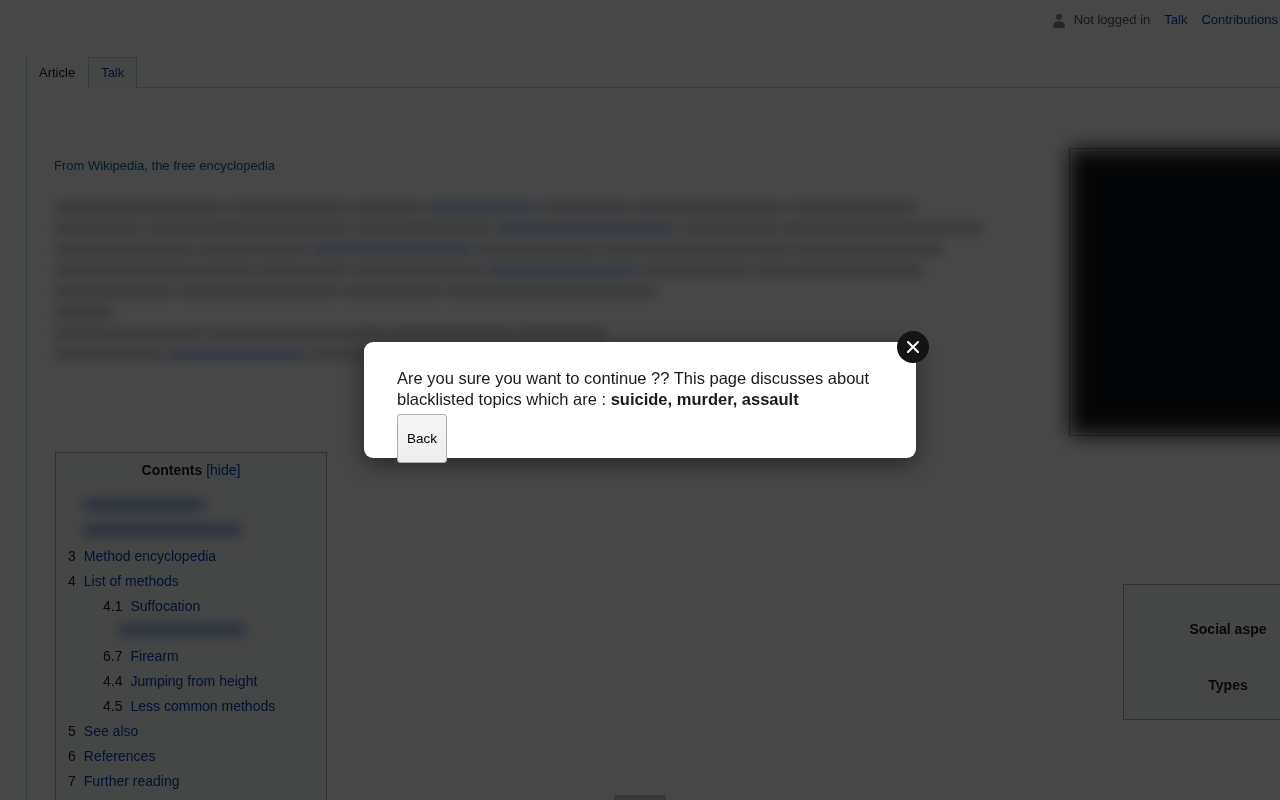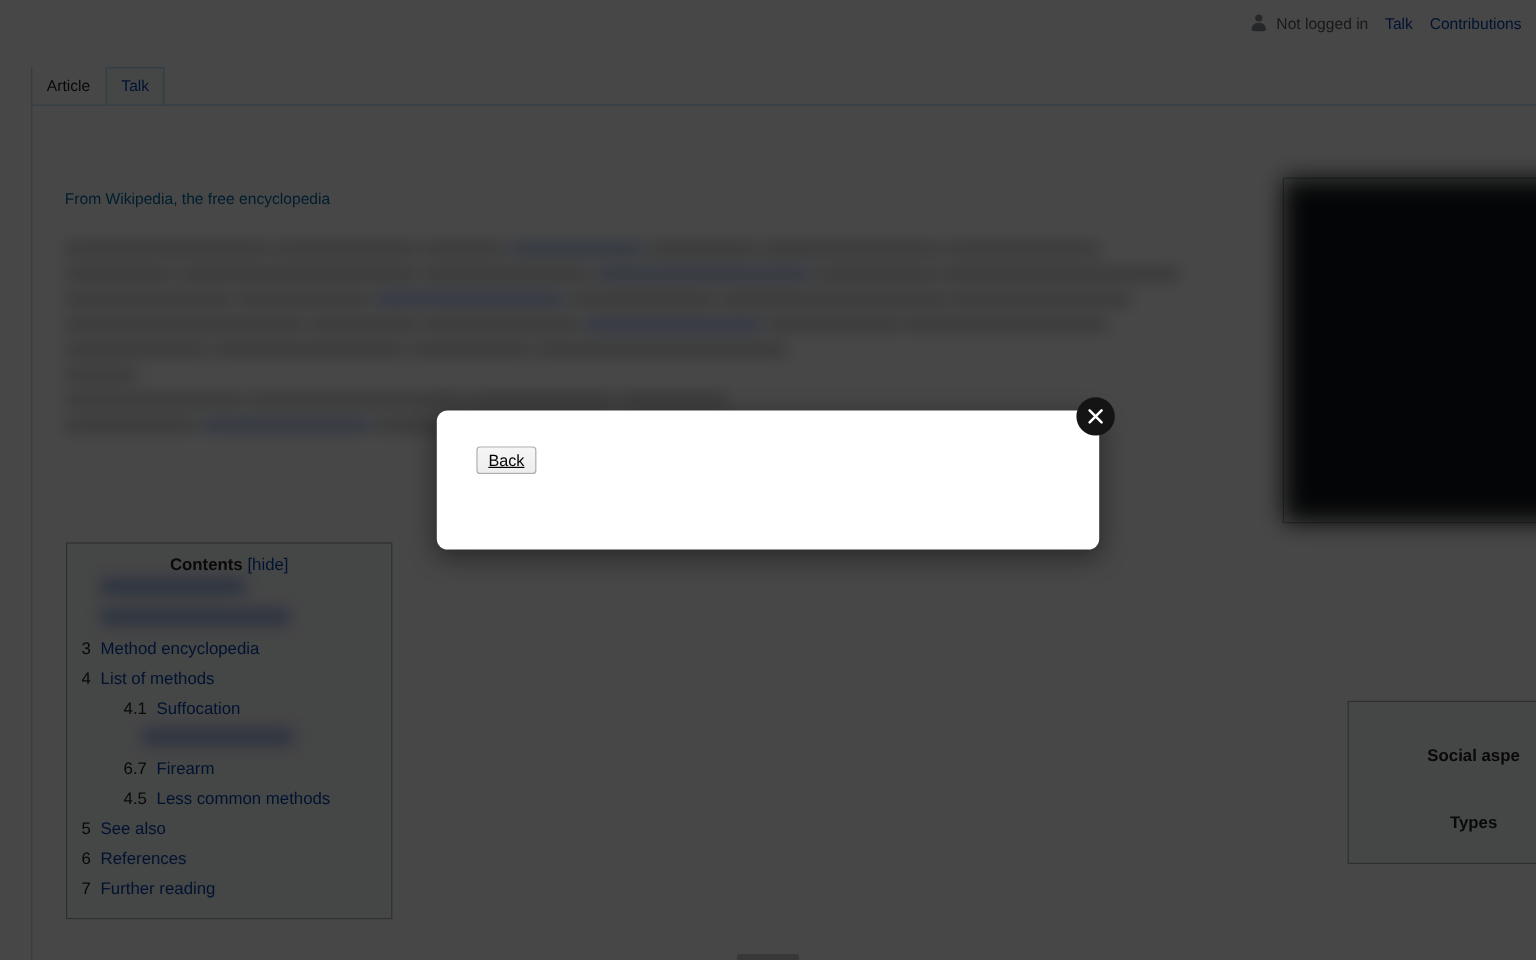--- a/index.html
+++ b/index.html
@@ -29,25 +29,25 @@
     font-size: 14px;
     color: #202122;
   }
 
   
   .personal-bar {
     position: absolute;
     top: 12px;
     right: 0;
     display: flex;
-    align-items: flex-start;
+    align-items: flex-end;
     gap: 14px;
     font-size: 13px;
     white-space: nowrap;
-    padding-right: 12px;
+    padding-right: 2px;
   }
   .person-icon {
     display: inline-block;
     width: 13px;
     height: 13px;
     position: relative;
     margin-right: -6px;
     opacity: .85;
   }
   .person-icon .head {
@@ -73,21 +73,21 @@
     top: 56px;
     left: 0;
     right: 0;
     height: 32px;
   }
   .ns-tabs {
     position: absolute;
     left: 26px;
     top: 0;
     display: flex;
-    align-items: flex-start;
+    align-items: center;
     height: 32px;
   }
   .tab {
     font-size: 13px;
     line-height: 1;
     padding: 8px 12px 9px 12px;
     box-sizing: border-box;
     height: 31px;
     display: flex;
     align-items: center;
@@ -198,21 +198,21 @@
     background: #f8f9fa;
     padding: 9px 12px 12px 12px;
     box-sizing: border-box;
     font-size: 14px;
   }
   .toc-title {
     text-align: center;
     font-weight: bold;
     font-size: 14px;
     color: #202122;
-    margin-bottom: 0;
+    margin-bottom: 16px;
   }
   .toc-title .hide {
     font-weight: normal;
     color: #0645ad;
     cursor: pointer;
   }
   .toc-list { list-style: none; margin: 0; padding: 0; }
   .toc-item {
     display: flex;
     gap: 8px;
@@ -292,27 +292,26 @@
     font-size: 16.5px;
     line-height: 21px;
     color: #1a1a1a;
     margin: 0;
   }
   .modal-text b { font-weight: bold; }
   .back-btn {
     margin-top: 4px;
     font-family: "Liberation Sans", sans-serif;
     font-size: 13.5px;
-    padding: 3px 9px;
+    padding: 16px 9px;
     color: #000;
     background: linear-gradient(#f6f6f6, #ededed);
     border: 1px solid #adadad;
     border-radius: 3px;
     cursor: pointer;
-    text-decoration: underline;
   }
   .close-btn {
     position: absolute;
     left: 897px;
     top: 331px;
     width: 32px;
     height: 32px;
     border-radius: 50%;
     background: #141414;
     color: #ffffff;
@@ -396,20 +395,24 @@
             </li>
             <li class="toc-item lvl2 hidden-row">
               <span class="num">&nbsp;&nbsp;</span>
               <span class="txt"><span style="display:inline-block;height:12px;width:125px;background:#3366cc;opacity:.5;border-radius:2px;"></span></span>
             </li>
             <li class="toc-item lvl2">
               <span class="num">6.7</span>
               <span class="txt">Firearm</span>
             </li>
             <li class="toc-item lvl2">
+              <span class="num">4.4</span>
+              <span class="txt">Jumping from height</span>
+            </li>
+            <li class="toc-item lvl2">
               <span class="num">4.5</span>
               <span class="txt">Less common methods</span>
             </li>
             <li class="toc-item">
               <span class="num">5</span>
               <span class="txt">See also</span>
             </li>
             <li class="toc-item">
               <span class="num">6</span>
               <span class="txt">References</span>
@@ -431,20 +434,23 @@
       <div class="ib-gap"></div>
       <div class="ib-heading">Types</div>
     </div>
 
     <div class="bottom-nub"></div>
   </div>
 
   <div class="dim-overlay"></div>
 
   <div class="modal">
+    <p class="modal-text">
+      <span>Are you sure you want to continue ?? This page discusses about blacklisted topics which are : </span><b>suicide, murder, assault</b>
+    </p>
     <button class="back-btn">Back</button>
   </div>
 
   <button class="close-btn" aria-label="close">
     <svg width="14" height="14" viewBox="0 0 14 14" aria-hidden="true">
       <path d="M2 2 L12 12 M12 2 L2 12" stroke="#ffffff" stroke-width="2.1" stroke-linecap="round"></path>
     </svg>
   </button>
 
 </div>

